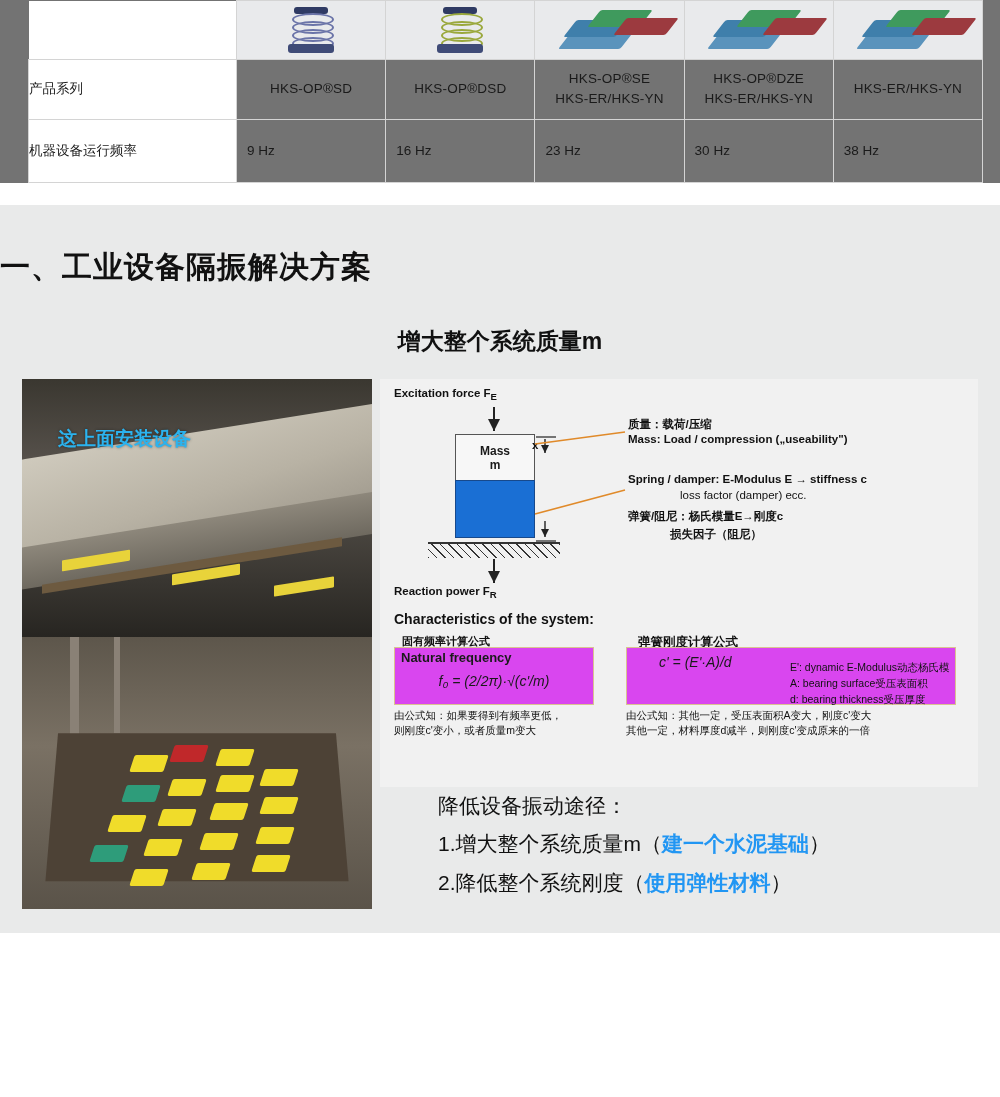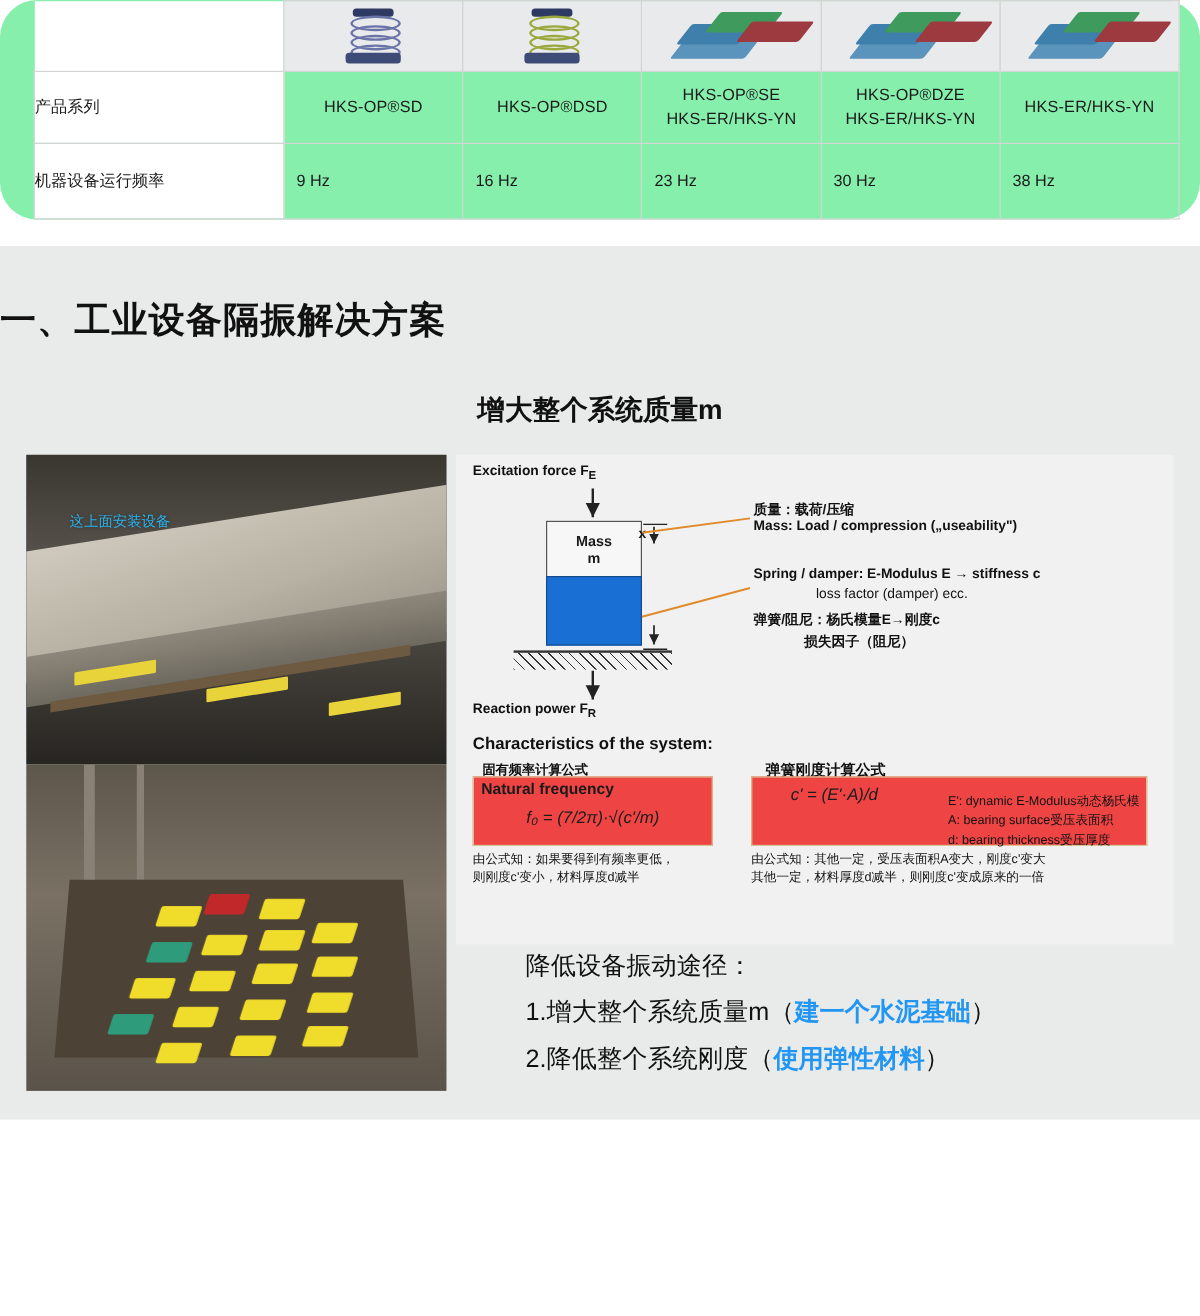--- a/index.html
+++ b/index.html
@@ -11,24 +11,23 @@
     width: 1000px;
     height: 1097px;
     font-family: "Liberation Sans", sans-serif;
     color: #1a1a1a;
     overflow: hidden;
     position: relative;
   }
 
   
   .top-section {
-    background: #86efac;
+    background: #737373;
     padding: 0 4px 0 15px;
     box-sizing: border-box;
-    border-radius: 31px;
   }
   .spec-table {
     border-collapse: collapse;
     width: 955px;
     margin: 0 auto;
     table-layout: fixed;
   }
   .spec-table td {
     border: 1px solid #d4d4d4;
     vertical-align: middle;
@@ -219,22 +218,22 @@
     position: absolute;
     background: #6d5a40;
     height: 9px;
     transform: skewY(-9deg);
   }
   .photo-caption {
     position: absolute;
     top: 47px;
     left: 36px;
     color: #2bb3ef;
-    font-size: 12px;
-    font-weight: normal;
+    font-size: 19px;
+    font-weight: bold;
     text-shadow: 0 0 3px rgba(0,0,0,.45);
   }
 
   
   .label-area {
     position: relative;
     width: 350px;
     height: 76px;
   }
   .lbl {
@@ -313,21 +312,21 @@
   }
   .ground-hatch {
     position: absolute;
     left: 48px; top: 163px;
     width: 132px; height: 14px;
     border-top: 2px solid #333;
     background: repeating-linear-gradient(45deg,#333 0 1px,transparent 1px 6px);
   }
   .formula-box {
     position: absolute;
-    background: #ef4444;
+    background: #d946ef;
     border: 1px solid #d9c291;
     box-sizing: border-box;
   }
 
   
   .bullets {
     margin-top: 0;
     padding-left: 58px;
     font-size: 21px;
     line-height: 1.85;
@@ -537,24 +536,24 @@
         <div class="dg-label" style="left:248px; top:94px;">Spring / damper: E-Modulus E → stiffness c</div>
         <div class="dg-text" style="left:300px; top:110px;">loss factor (damper) ecc.</div>
         <div class="dg-label" style="left:248px; top:130px;">弹簧/阻尼：杨氏模量E→刚度c</div>
         <div class="dg-label" style="left:290px; top:148px;">损失因子（阻尼）</div>
 
         <div class="dg-label" style="left:14px; top:232px; font-size:14px;">Characteristics of the system:</div>
 
         <div class="dg-label" style="left:22px; top:255px; font-size:11px;">固有频率计算公式</div>
         <div class="formula-box" style="left:14px; top:268px; width:200px; height:58px;">
           <div style="font-weight:bold; font-size:13px; padding:2px 0 0 6px;">Natural frequency</div>
-          <div style="text-align:center; font-style:italic; font-size:14px; padding-top:8px;">f₀ = (7/2π)·√(c'/m)</div>
+          <div style="text-align:center; font-style:italic; font-size:14px; padding-top:8px;">f₀ = (2/2π)·√(c'/m)</div>
         </div>
         <div class="dg-text" style="left:14px; top:330px; font-size:10.5px;">由公式知：如果要得到有频率更低，</div>
-        <div class="dg-text" style="left:14px; top:345px; font-size:10.5px;">则刚度c'变小，材料厚度d减半</div>
+        <div class="dg-text" style="left:14px; top:345px; font-size:10.5px;">则刚度c'变小，或者质量m变大</div>
 
         <div class="dg-label" style="left:258px; top:255px; font-size:12.5px;">弹簧刚度计算公式</div>
         <div class="formula-box" style="left:246px; top:268px; width:330px; height:58px;">
           <div style="font-style:italic; font-size:14px; padding:6px 0 0 32px;">c' = (E'·A)/d</div>
         </div>
         <div class="dg-text" style="left:410px; top:282px; font-size:10.5px;">E': dynamic E-Modulus动态杨氏模</div>
         <div class="dg-text" style="left:410px; top:298px; font-size:10.5px;">A: bearing surface受压表面积</div>
         <div class="dg-text" style="left:410px; top:314px; font-size:10.5px;">d: bearing thickness受压厚度</div>
         <div class="dg-text" style="left:246px; top:330px; font-size:10.5px;">由公式知：其他一定，受压表面积A变大，刚度c'变大</div>
         <div class="dg-text" style="left:246px; top:345px; font-size:10.5px;">其他一定，材料厚度d减半，则刚度c'变成原来的一倍</div>

